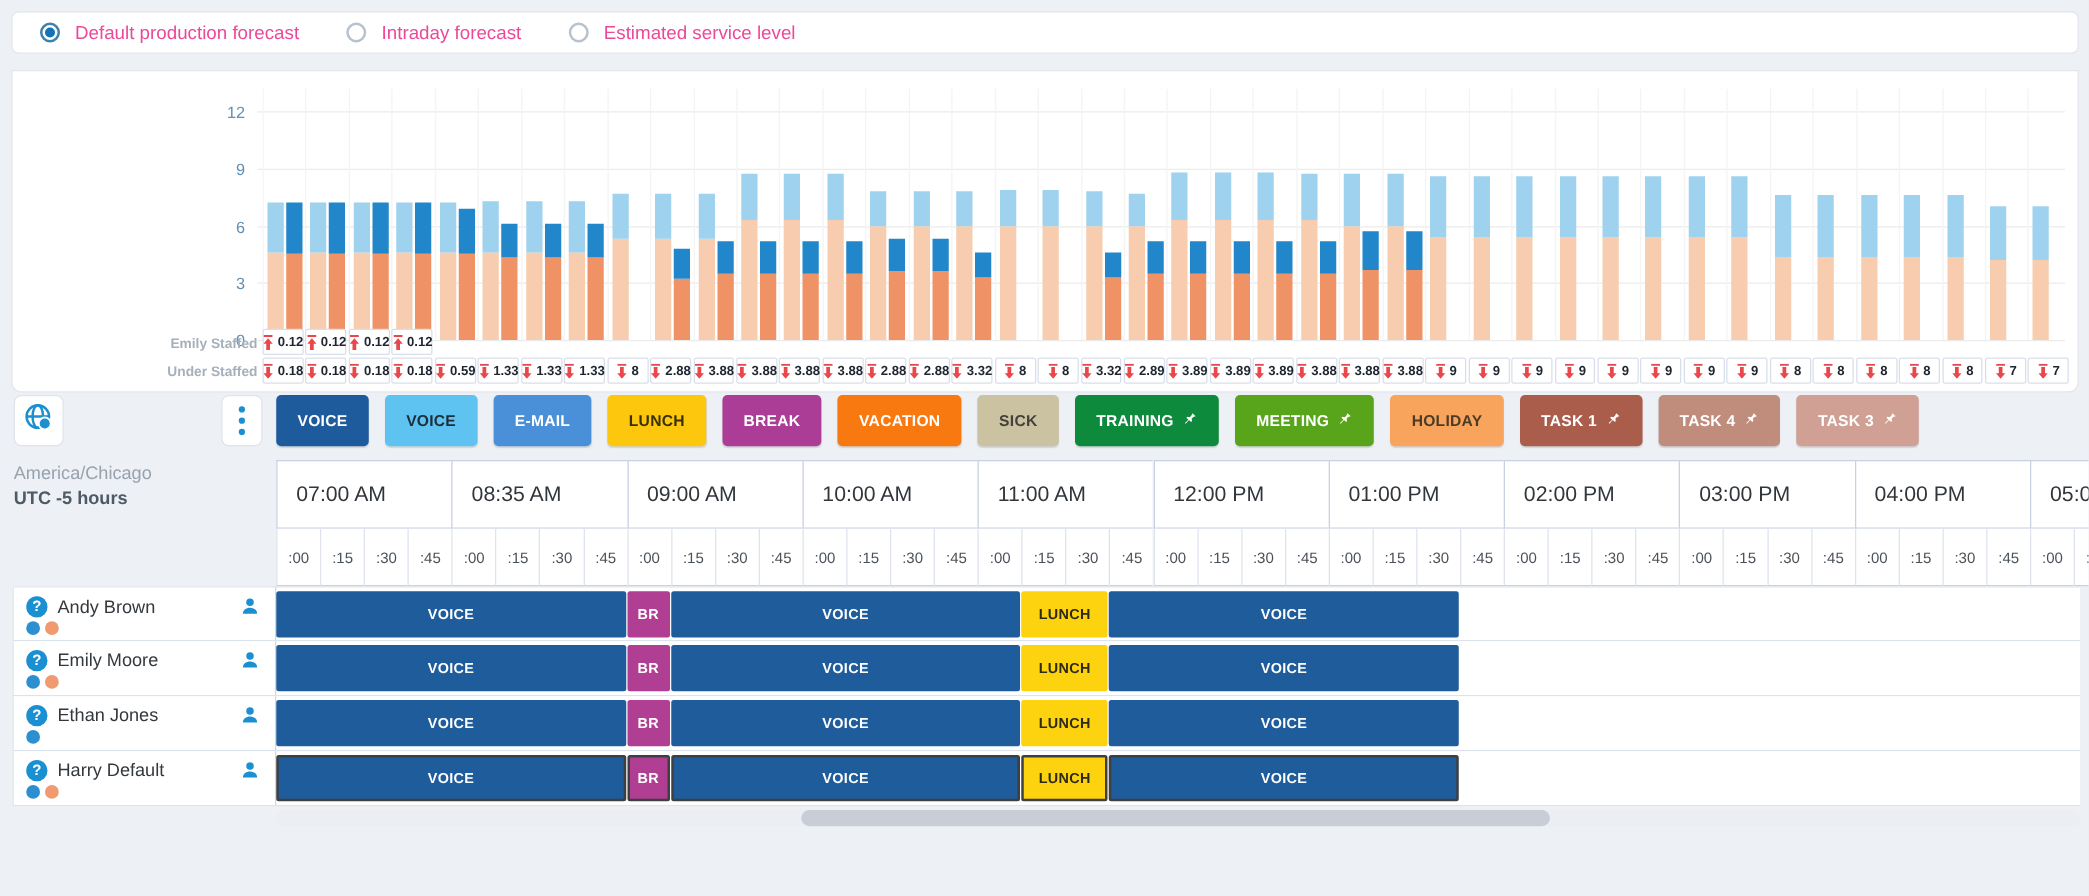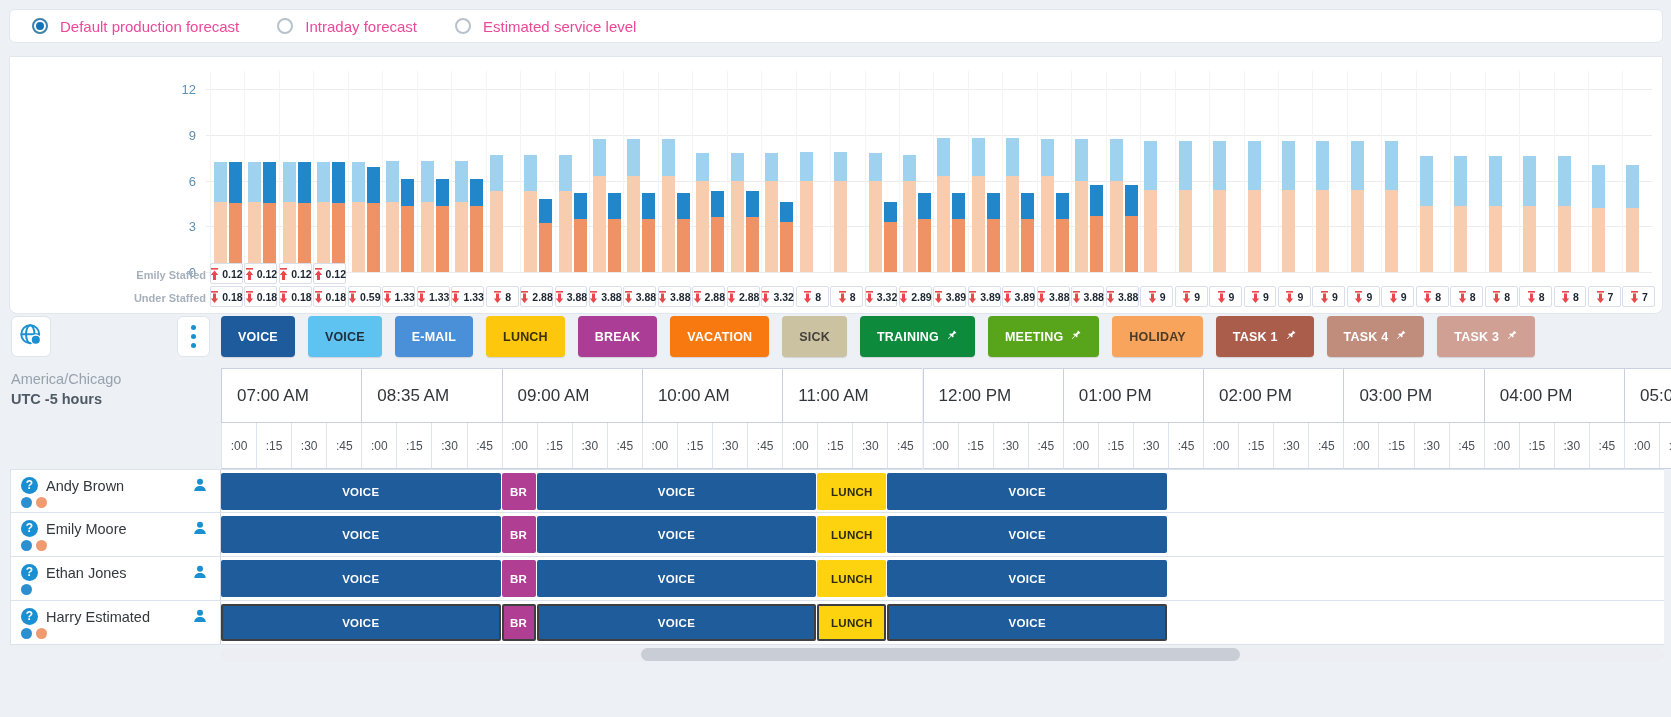--- a/index.html
+++ b/index.html
@@ -1009,21 +1009,21 @@
           <div class="block" style="left: 0px; width: 279.6px; background: rgb(30, 92, 155); color: rgb(255, 255, 255);">VOICE</div>
           <div class="block" style="left: 280.6px; width: 34.075px; background: rgb(176, 62, 146); color: rgb(255, 255, 255);">BR</div>
           <div class="block" style="left: 315.675px; width: 279.6px; background: rgb(30, 92, 155); color: rgb(255, 255, 255);">VOICE</div>
           <div class="block" style="left: 596.275px; width: 69.15px; background: rgb(253, 210, 15); color: rgb(46, 42, 18);">LUNCH</div>
           <div class="block" style="left: 666.425px; width: 279.6px; background: rgb(30, 92, 155); color: rgb(255, 255, 255);">VOICE</div>
         </div>
       </div>
       <div class="agent-row" style="top: 132px;">
         <div class="agent-label">
           <div class="q-icon">?</div>
-          <div class="agent-name">Harry Estimated</div>
+          <div class="agent-name">Harry Default</div>
           <div class="person-icon"><svg width="16" height="16" viewBox="0 0 16 16" fill="#1a8fd1">
               <circle cx="8" cy="4.8" r="3"></circle>
               <path d="M2.3 14 c0-3.2 2.6-4.9 5.7-4.9 s5.7 1.7 5.7 4.9 z"></path>
             </svg></div>
           <div class="dot" style="left: 10px; background: rgb(43, 143, 208);"></div>
           <div class="dot" style="left: 25px; background: rgb(239, 154, 111);"></div>
         </div>
         <div class="row-content">
           <div class="block sel" style="left: 0px; width: 279.6px; background: rgb(30, 92, 155); color: rgb(255, 255, 255);">VOICE</div>
           <div class="block sel" style="left: 280.6px; width: 34.075px; background: rgb(176, 62, 146); color: rgb(255, 255, 255);">BR</div>

